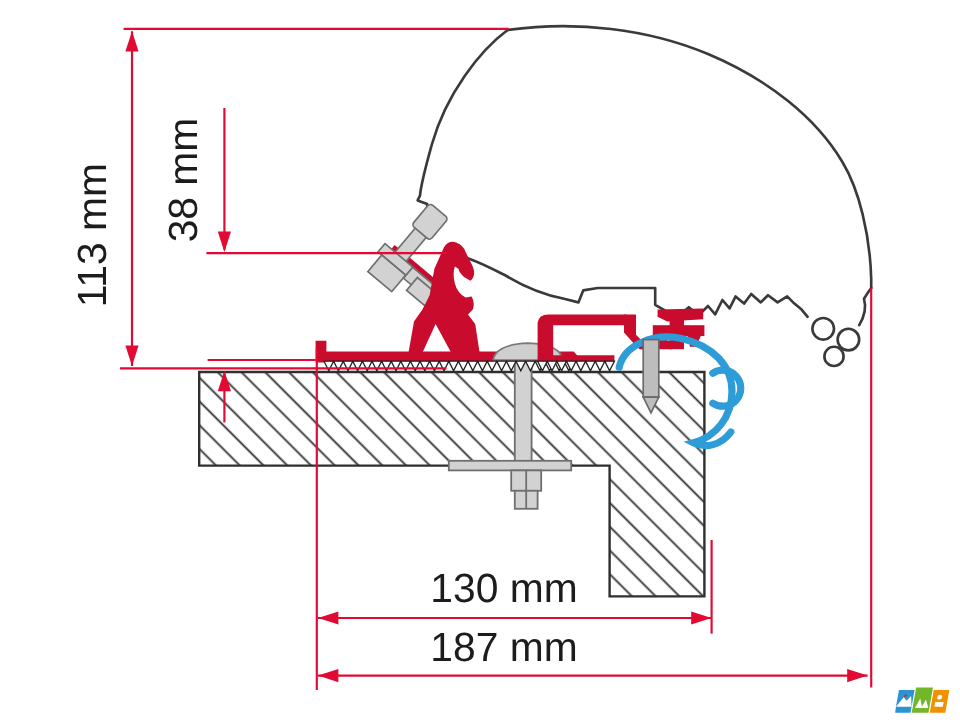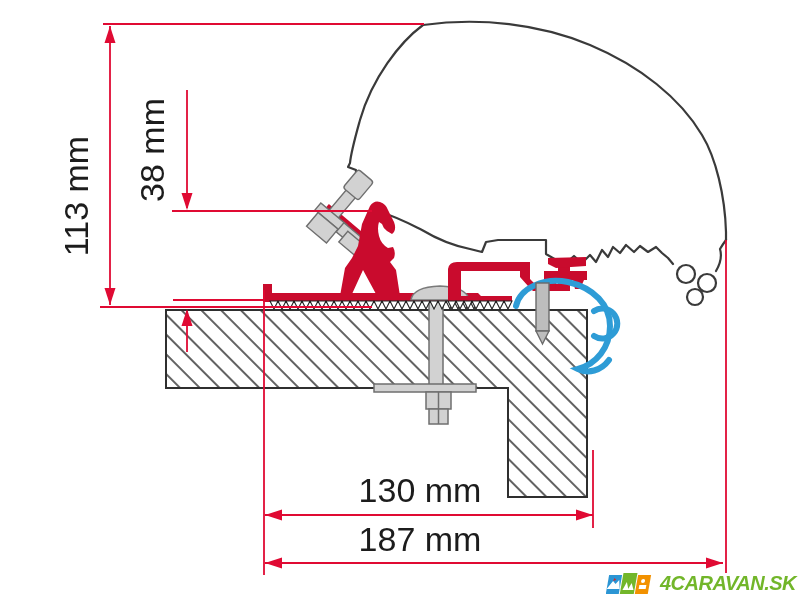--- a/index.html
+++ b/index.html
@@ -139,15 +139,14 @@
       <rect x="14" y="3" width="14" height="21" fill="#72b62a"></rect>
       <rect x="29" y="5" width="13" height="19" fill="#f29100"></rect>
       <polygon points="0,19 5,11 8,14 11,10 13,19" fill="#ffffff"></polygon>
       <polygon points="5,11 6,8 8,10" fill="#d42a2a"></polygon>
       <polygon points="16,20 19,12 22,20" fill="#ffffff"></polygon>
       <polygon points="21,20 24,13 27,20" fill="#ffffff"></polygon>
       <circle cx="35" cy="11" r="2" fill="#ffffff"></circle>
       <rect x="32" y="15" width="7" height="4" fill="#ffffff"></rect>
     </g>
   </svg>
-  <span class="logo-text">4CARAVAN.SK</span>
 </div>
 </div>
 
 </body></html>

